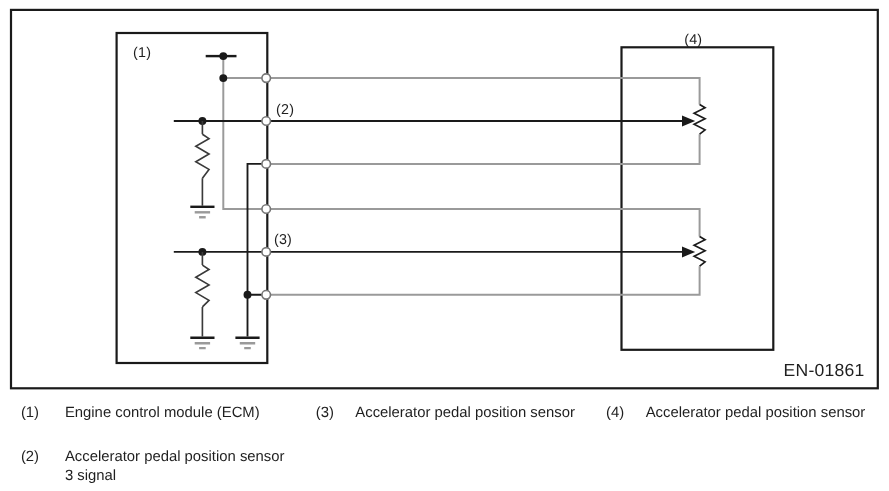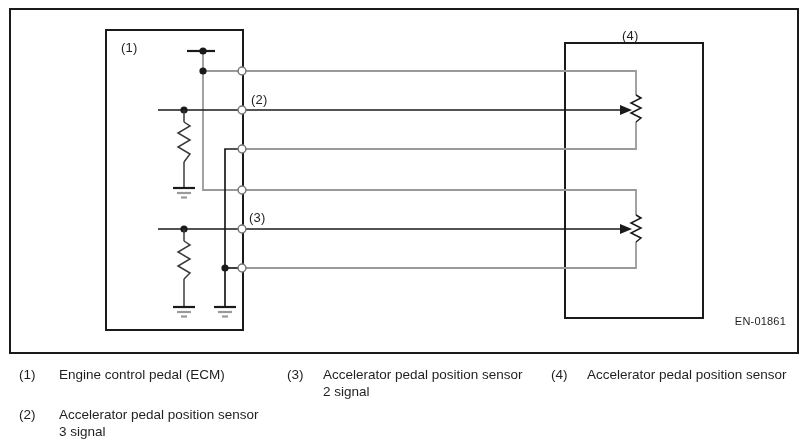--- a/index.html
+++ b/index.html
@@ -16,24 +16,24 @@
   .lbl {
     position: absolute;
     font-size: 13px;
     color: #1f1f1f;
     white-space: nowrap;
     letter-spacing: 0.2px;
   }
   .figcode {
     position: absolute;
     left: 706px;
-    top: 315px;
+    top: 329px;
     width: 80px;
     text-align: right;
-    font-size: 11px;
+    font-size: 16px;
     color: #1f1f1f;
     letter-spacing: 0.2px;
   }
   .legend-item {
     position: absolute;
     display: flex;
     font-size: 13.5px;
     line-height: 17px;
     color: #1f1f1f;
   }
@@ -133,30 +133,29 @@
   <div class="lbl" style="left:121px; top:40px">(1)</div>
   <div class="lbl" style="left:251px; top:92px">(2)</div>
   <div class="lbl" style="left:249px; top:210px">(3)</div>
   <div class="lbl" style="left:622px; top:28px">(4)</div>
 
   <div class="figcode">EN-01861</div>
 
   <div class="legend-item" style="left:19px; top:366px">
     <span class="num" style="width:40px">(1)</span>
     <span class="txt">
-      <div>Engine control pedal (ECM)</div>
+      <div>Engine control module (ECM)</div>
       <div></div>
     </span>
   </div>
 
   <div class="legend-item" style="left:287px; top:366px">
     <span class="num" style="width:36px">(3)</span>
     <span class="txt">
       <div>Accelerator pedal position sensor</div>
-      <div>2 signal</div>
     </span>
   </div>
 
   <div class="legend-item" style="left:551px; top:366px">
     <span class="num" style="width:36px">(4)</span>
     <span class="txt">
       <div>Accelerator pedal position sensor</div>
       <div></div>
     </span>
   </div>

